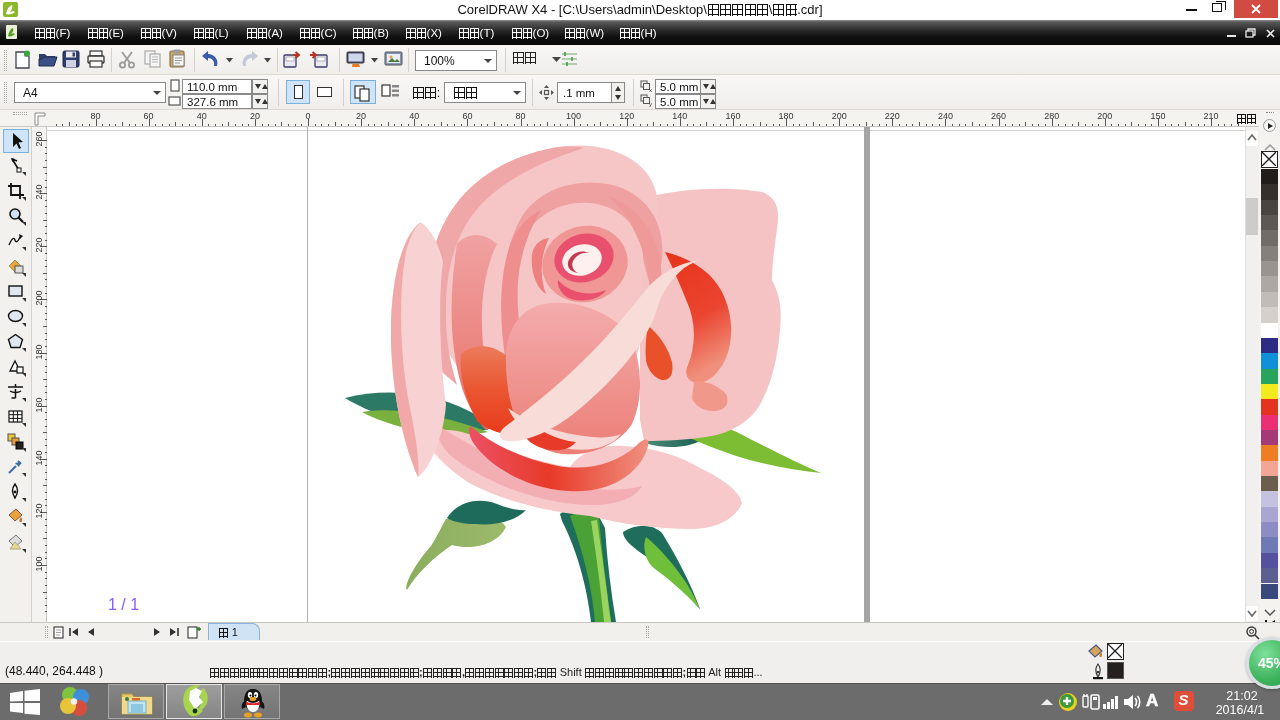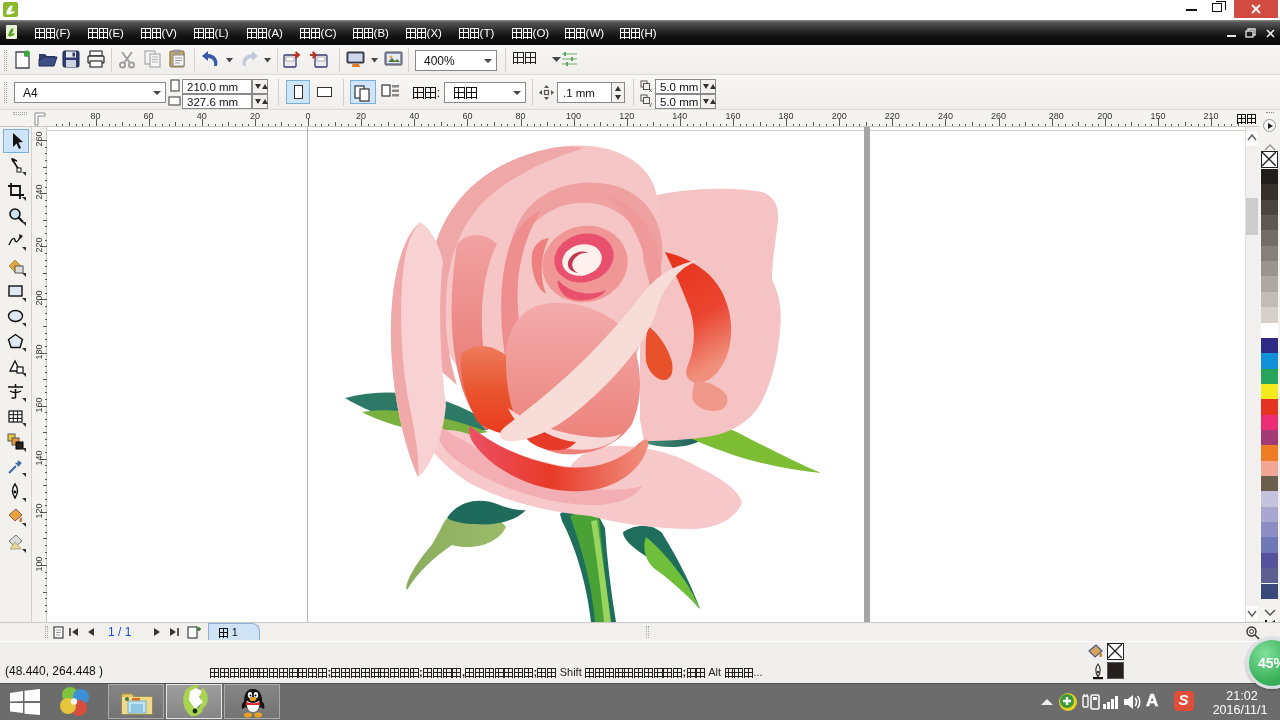--- a/index.html
+++ b/index.html
@@ -52,20 +52,21 @@
 
 #statusbar{left:0;top:641px;width:1280px;height:42px;background:#f0efed;border-top:1px solid #fff;font-size:12px;color:#111}
 
 #taskbar{left:0;top:683px;width:1280px;height:37px;background:#6c6c6c;border-top:1px solid #535353}
 </style>
 </head>
 <body>
 <div id="app">
 
   <div id="titlebar" class="abs"></div>
+  <div id="titletext" class="abs">CorelDRAW X4 - [C:\Users\admin\Desktop\<span class="hz"></span><span class="hz"></span><span class="hz"></span><span class="hz"></span><span class="hz"></span>\<span class="hz"></span><span class="hz"></span>.cdr]</div>
   <svg class="abs" style="left:3px;top:2px" width="15" height="15">
       <rect width="15" height="15" rx="2" fill="#8cb92c"></rect>
       <path d="M3,12 C4,7 6,4 9,3 C10,5 9,8 7,10 C9,9 11,9 12,10 C10,12 6,13 3,12 Z" fill="#fff"></path>
     </svg>
   <div id="tbmin" class="abs"></div>
   <div id="tbmax" class="abs"></div>
   <div id="tbmax2" class="abs"></div>
   <div id="tbclose" class="abs"><svg width="44" height="18">
         <path d="M18,5 L26,13 M26,5 L18,13" stroke="#fff" stroke-width="1.8"></path>
       </svg></div>
@@ -176,39 +177,39 @@
         </g>
         <rect x="408" y="3" width="1" height="24" fill="#d4d1cc"></rect>
         <rect x="505" y="3" width="1" height="24" fill="#d4d1cc"></rect>
         <path d="M552,13 l9,0 l-4.5,5 z" fill="#444" transform="scale(1) translate(0,-1)"></path>
         <g transform="translate(560,6)" stroke="#3f9b3f" stroke-width="1.6" fill="none">
           <path d="M2,3 h15 M2,8 h15 M2,13 h15" stroke="#9bc49b"></path>
           <path d="M5,1 v4 M12,6 v4 M7,11 v4" stroke="#3f9b3f"></path>
         </g>
       </svg>
   <div class="abs combo" style="left:415px;top:50px;width:82px;height:21px">
-        <span style="position:absolute;left:8px;top:3px">400%</span>
+        <span style="position:absolute;left:8px;top:3px">100%</span>
         <span class="arr"></span>
       </div>
   <div class="abs" style="left:512px;top:51px;font-size:12.5px;color:#111"><span class="hz" style="color:#222"></span><span class="hz" style="color:#222"></span></div>
   </div>
 
   <div id="propbar" class="abs"></div>
   <div id="pb-items">
   <div class="abs grip" style="left:4px;top:82px;height:21px"></div>
   <div class="abs combo" style="left:14px;top:82px;width:152px;height:21px">
         <span style="position:absolute;left:8px;top:3px">A4</span>
         <span class="arr"></span>
       </div>
   <svg class="abs" style="left:168px;top:79px" width="14" height="30">
         <rect x="3" y="1" width="8" height="11" fill="#fff" stroke="#555" stroke-width="1.2"></rect>
         <rect x="1" y="18" width="11" height="8" fill="#fff" stroke="#555" stroke-width="1.2"></rect>
       </svg>
   <div class="abs spinfield" style="left:182px;top:79px;width:70px;height:15px">
-        <span style="position:absolute;left:4px;top:1px">210.0 mm</span>
+        <span style="position:absolute;left:4px;top:1px">110.0 mm</span>
       </div>
   <div class="abs spinfield" style="left:182px;top:94px;width:70px;height:15px">
         <span style="position:absolute;left:4px;top:1px">327.6 mm</span>
       </div>
   <div class="abs" style="left:252px;top:79px;width:16px;height:15px;background:#f2f1ee;border:1px solid #898989">
         <span style="position:absolute;left:2px;top:4px;width:0;height:0;border-left:3.5px solid transparent;border-right:3.5px solid transparent;border-top:5px solid #333"></span>
         <span style="position:absolute;left:9px;top:4px;width:0;height:0;border-left:3.5px solid transparent;border-right:3.5px solid transparent;border-bottom:5px solid #333"></span>
       </div>
   <div class="abs" style="left:252px;top:94px;width:16px;height:15px;background:#f2f1ee;border:1px solid #898989">
         <span style="position:absolute;left:2px;top:4px;width:0;height:0;border-left:3.5px solid transparent;border-right:3.5px solid transparent;border-top:5px solid #333"></span>
@@ -449,21 +450,21 @@
       <div class="tick" style="left:998.6px;top:119px;width:1px;height:7px"></div>
       <div class="rnum" style="left:986.6px;top:111px;width:24px;text-align:center">260</div>
       <div class="tick" style="left:1005.2px;top:123.5px;width:1px;height:2.5px"></div>
       <div class="tick" style="left:1011.8px;top:123.5px;width:1px;height:2.5px"></div>
       <div class="tick" style="left:1018.5px;top:123.5px;width:1px;height:2.5px"></div>
       <div class="tick" style="left:1025.1px;top:122.0px;width:1px;height:4px"></div>
       <div class="tick" style="left:1031.8px;top:123.5px;width:1px;height:2.5px"></div>
       <div class="tick" style="left:1038.4px;top:123.5px;width:1px;height:2.5px"></div>
       <div class="tick" style="left:1045.0px;top:123.5px;width:1px;height:2.5px"></div>
       <div class="tick" style="left:1051.7px;top:119px;width:1px;height:7px"></div>
-      <div class="rnum" style="left:1039.7px;top:111px;width:24px;text-align:right">280</div>
+      <div class="rnum" style="left:1039.7px;top:111px;width:24px;text-align:center">280</div>
       <div class="tick" style="left:1058.3px;top:123.5px;width:1px;height:2.5px"></div>
       <div class="tick" style="left:1065.0px;top:123.5px;width:1px;height:2.5px"></div>
       <div class="tick" style="left:1071.6px;top:123.5px;width:1px;height:2.5px"></div>
       <div class="tick" style="left:1078.2px;top:122.0px;width:1px;height:4px"></div>
       <div class="tick" style="left:1084.9px;top:123.5px;width:1px;height:2.5px"></div>
       <div class="tick" style="left:1091.5px;top:123.5px;width:1px;height:2.5px"></div>
       <div class="tick" style="left:1098.2px;top:123.5px;width:1px;height:2.5px"></div>
       <div class="tick" style="left:1104.8px;top:119px;width:1px;height:7px"></div>
       <div class="rnum" style="left:1092.8px;top:111px;width:24px;text-align:center">200</div>
       <div class="tick" style="left:1111.4px;top:123.5px;width:1px;height:2.5px"></div>
@@ -840,21 +841,21 @@
         <rect x="2" y="2" width="9" height="11" fill="#fff" stroke="#333" stroke-width="1.1"></rect>
         <path d="M4,5 h5 M4,7.5 h5 M4,10 h4" stroke="#888" stroke-width="0.8"></path>
       </svg>
       <svg class="abs" style="left:68px;top:627px" width="12" height="10">
         <path d="M2,1 V9" stroke="#333" stroke-width="1.6"></path>
         <path d="M10,1 L4,5 L10,9 Z" fill="#333"></path>
       </svg>
       <svg class="abs" style="left:86px;top:627px" width="10" height="10">
         <path d="M8,1 L2,5 L8,9 Z" fill="#333"></path>
       </svg>
-      <div class="abs" style="left:108px;top:625px;font-size:12px;color:#1d4ed8">1 / 1</div>
+      <div class="abs" style="left:108px;top:596px;font-size:16px;color:#8b5cf6">1 / 1</div>
       <svg class="abs" style="left:152px;top:627px" width="10" height="10">
         <path d="M2,1 L8,5 L2,9 Z" fill="#333"></path>
       </svg>
       <svg class="abs" style="left:168px;top:627px" width="12" height="10">
         <path d="M10,1 V9" stroke="#333" stroke-width="1.6"></path>
         <path d="M2,1 L8,5 L2,9 Z" fill="#333"></path>
       </svg>
       <svg class="abs" style="left:186px;top:625px" width="16" height="14">
         <rect x="2" y="2" width="9" height="11" fill="#fff" stroke="#333" stroke-width="1.1"></rect>
         <path d="M11,4 h4 M13,2 v4" stroke="#2a7a2a" stroke-width="1.4"></path>
@@ -966,18 +967,18 @@
       </svg>
       <svg class="abs" style="left:1123px;top:693px" width="20" height="18">
         <path d="M1,6 H5 L10,2 V16 L5,12 H1 Z" fill="#fdfdfd"></path>
         <path d="M12,5 C14,7 14,11 12,13 M14.5,3 C17.5,6 17.5,12 14.5,15" stroke="#fdfdfd" stroke-width="1.6" fill="none"></path>
       </svg>
       <div class="abs" style="left:1146px;top:691px;font-size:17px;font-weight:bold;color:#fdfdfd;-webkit-text-stroke:.5px #fff">A</div>
       <div class="abs" style="left:1174px;top:691px;width:20px;height:20px;border-radius:4px;background:#e04e3a">
         <span style="position:absolute;left:4.5px;top:0px;font-size:15px;font-weight:bold;color:#fff;font-style:italic">S</span>
       </div>
       <div class="abs" style="left:1212px;top:689px;width:60px;text-align:center;font-size:12.5px;color:#fff">21:02</div>
-      <div class="abs" style="left:1205px;top:703px;width:70px;text-align:center;font-size:12.5px;color:#fff">2016/11/1</div>
+      <div class="abs" style="left:1205px;top:703px;width:70px;text-align:center;font-size:12.5px;color:#fff">2016/4/1</div>
     </div>
 <div class="abs" style="z-index:50;left:1246px;top:637px;width:52px;height:52px;border-radius:50%;background:radial-gradient(circle at 35% 30%,#7fe09a,#3db35c 60%,#2a9a48);border:3px solid #d8dee2;box-shadow:0 1px 3px rgba(0,0,0,.3)">
       <span style="position:absolute;left:9px;top:15px;font-size:14px;font-weight:bold;color:#fff">45%</span>
     </div>
   </div>
 
 </body></html>

